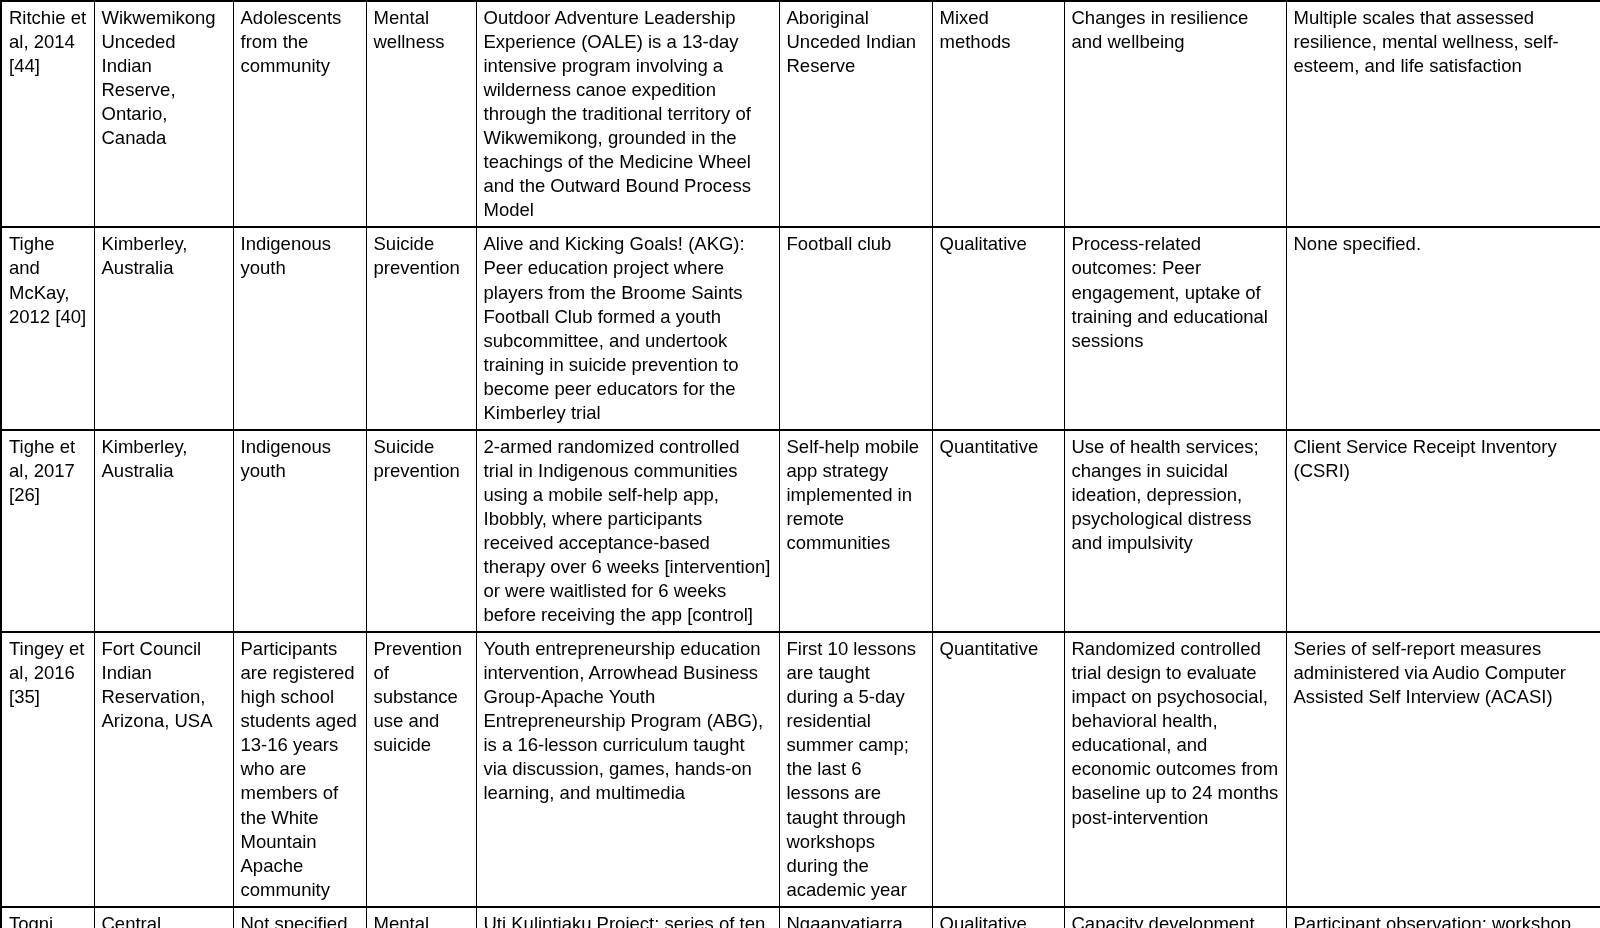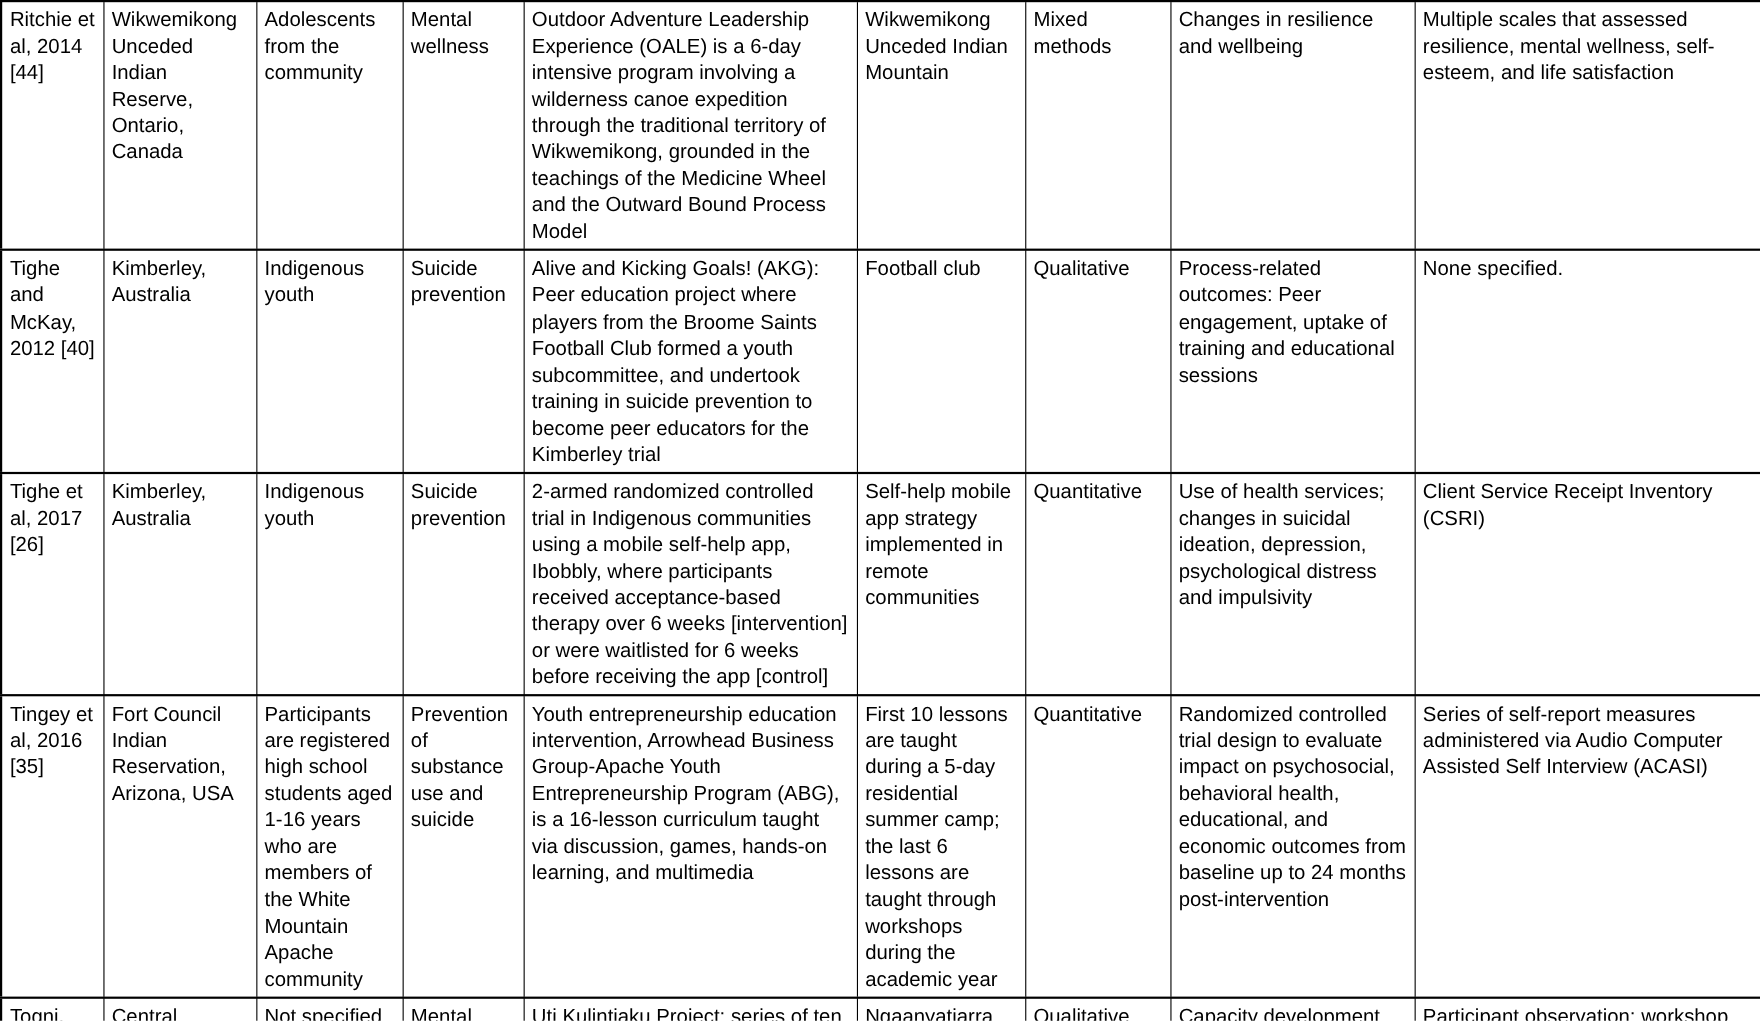--- a/index.html
+++ b/index.html
@@ -85,24 +85,24 @@
         <td>
             <span class="cell-text">Wikwemikong Unceded Indian Reserve, Ontario, Canada</span>
           </td>
         <td>
             <span class="cell-text">Adolescents from the community</span>
           </td>
         <td>
             <span class="cell-text">Mental wellness</span>
           </td>
         <td>
-            <span class="cell-text">Outdoor Adventure Leadership Experience (OALE) is a 6-day intensive program involving a wilderness canoe expedition through the traditional territory of Wikwemikong, grounded in the teachings of the Medicine Wheel and the Outward Bound Process Model</span>
-          </td>
-        <td>
-            <span class="cell-text">Wikwemikong Unceded Indian Mountain</span>
+            <span class="cell-text">Outdoor Adventure Leadership Experience (OALE) is a 13-day intensive program involving a wilderness canoe expedition through the traditional territory of Wikwemikong, grounded in the teachings of the Medicine Wheel and the Outward Bound Process Model</span>
+          </td>
+        <td>
+            <span class="cell-text">Aboriginal Unceded Indian Reserve</span>
           </td>
         <td>
             <span class="cell-text">Mixed methods</span>
           </td>
         <td>
             <span class="cell-text">Changes in resilience and wellbeing</span>
           </td>
         <td>
             <span class="cell-text">Multiple scales that assessed resilience, mental wellness, self-esteem, and life satisfaction</span>
           </td>
@@ -166,21 +166,21 @@
           </td>
       </tr>
       <tr class="r3">
         <td>
             <span class="cell-text">Tingey et al, 2016 [35]</span>
           </td>
         <td>
             <span class="cell-text">Fort Council Indian Reservation, Arizona, USA</span>
           </td>
         <td>
-            <span class="cell-text">Participants are registered high school students aged 1-16 years who are members of the White Mountain Apache community</span>
+            <span class="cell-text">Participants are registered high school students aged 13-16 years who are members of the White Mountain Apache community</span>
           </td>
         <td>
             <span class="cell-text">Prevention of substance use and suicide</span>
           </td>
         <td>
             <span class="cell-text">Youth entrepreneurship education intervention, Arrowhead Business Group-Apache Youth Entrepreneurship Program (ABG), is a 16-lesson curriculum taught via discussion, games, hands-on learning, and multimedia</span>
           </td>
         <td>
             <span class="cell-text">First 10 lessons are taught during a 5-day residential summer camp; the last 6 lessons are taught through workshops during the academic year</span>
           </td>

